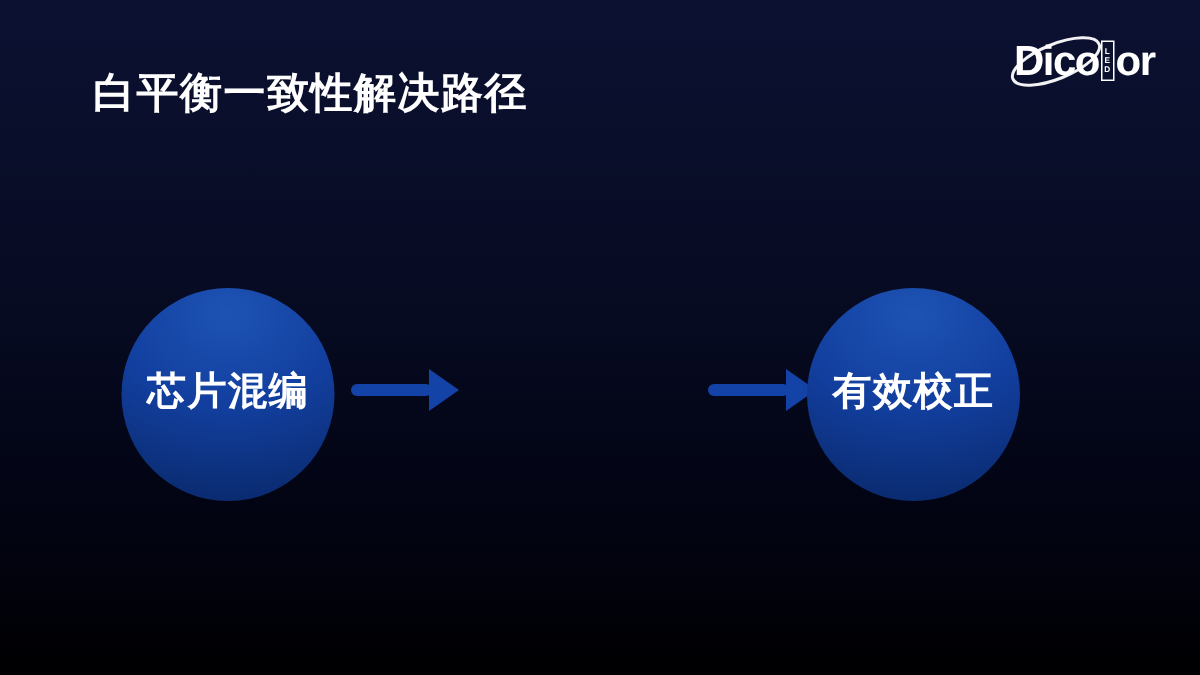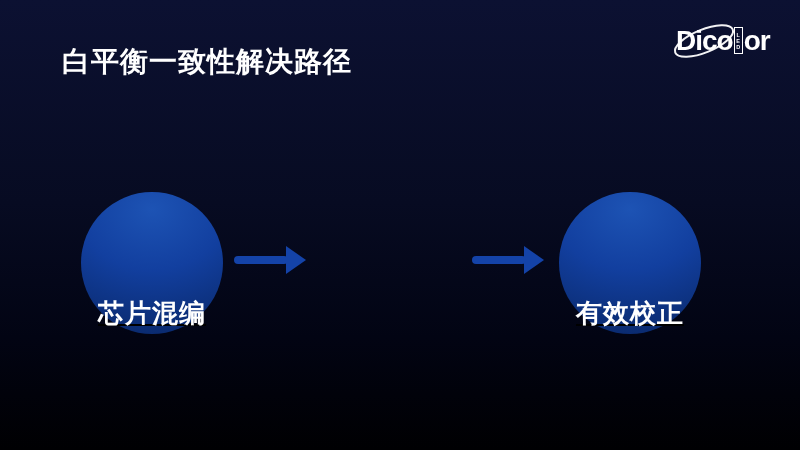--- a/index.html
+++ b/index.html
@@ -84,27 +84,26 @@
     position: absolute;
     top: 192px;
     width: 142px;
     height: 142px;
     border-radius: 50%;
     background: radial-gradient(ellipse 120% 95% at 50% 12%,
       var(--circle-light, #1d53b4) 0%,
       var(--circle-mid, #123f9f) 45%,
       var(--circle-dark, #0a2a6e) 95%);
     display: flex;
-    align-items: flex-end;
+    align-items: center;
     justify-content: center;
-    text-decoration: underline;
   }
   .circle-1 { left: 81px; }
   .circle-2 { left: 320px; }
-  .circle-3 { left: 559px; }
+  .circle-3 { left: 538px; }
   .circle-label {
     color: var(--text, #ffffff);
     font-size: 26px;
     font-weight: 700;
     letter-spacing: 1px;
     white-space: nowrap;
     transform: translateY(-3px);
   }
 
   .arrow {

